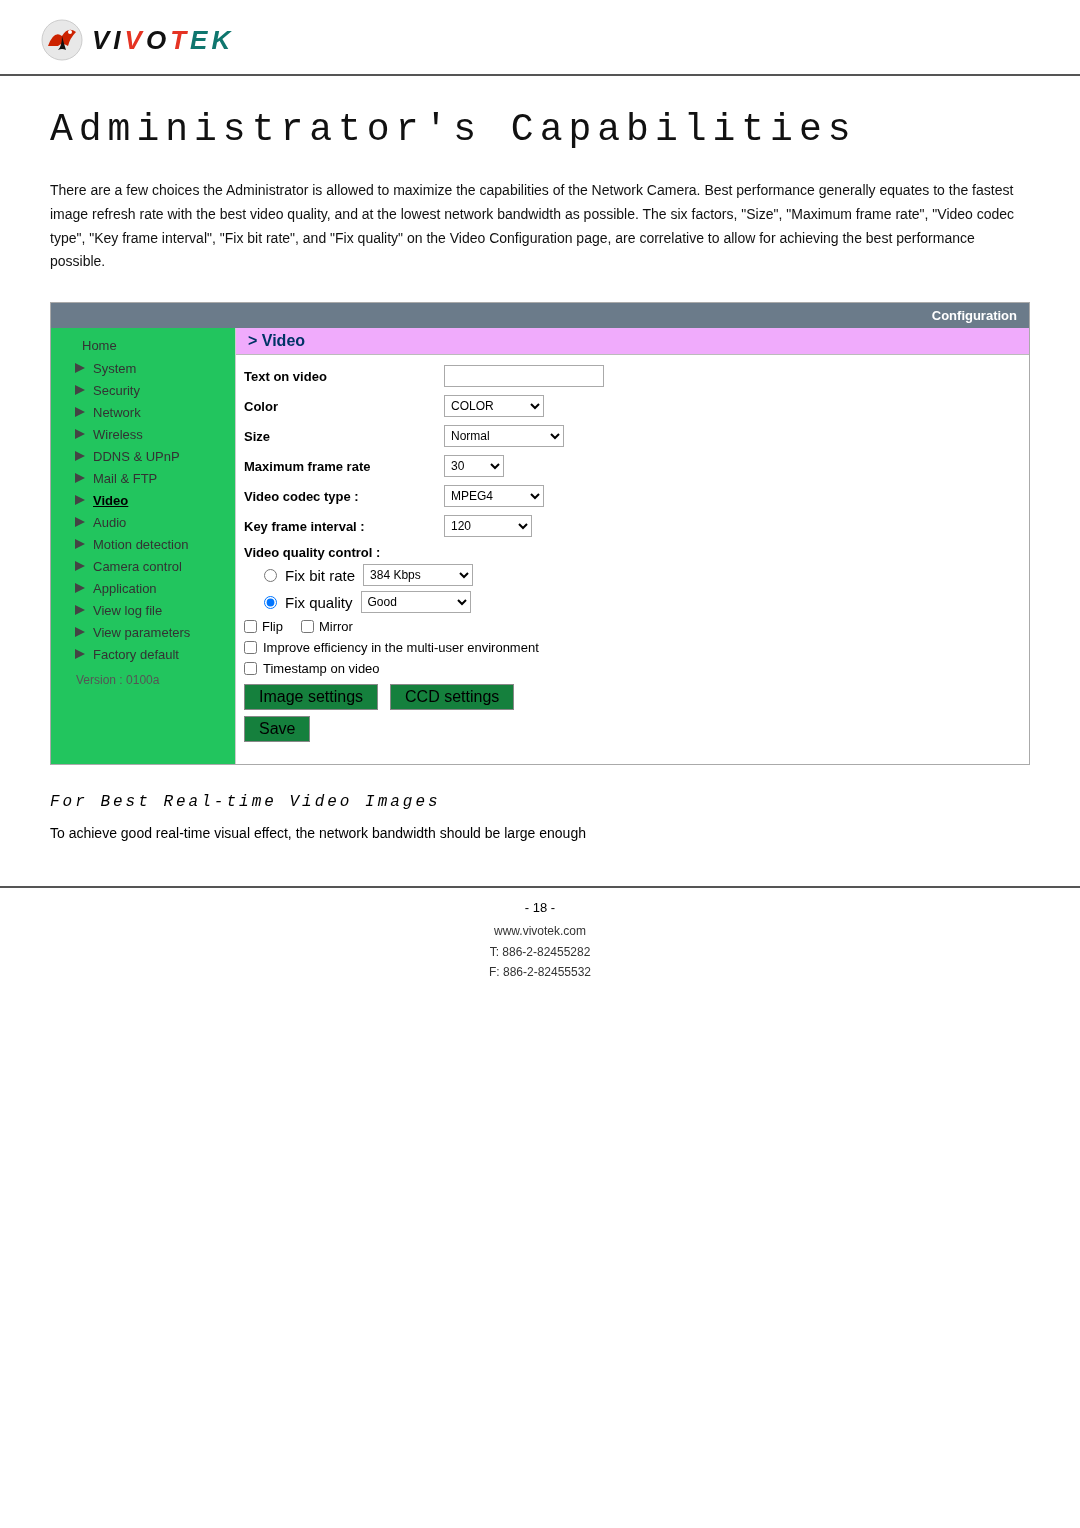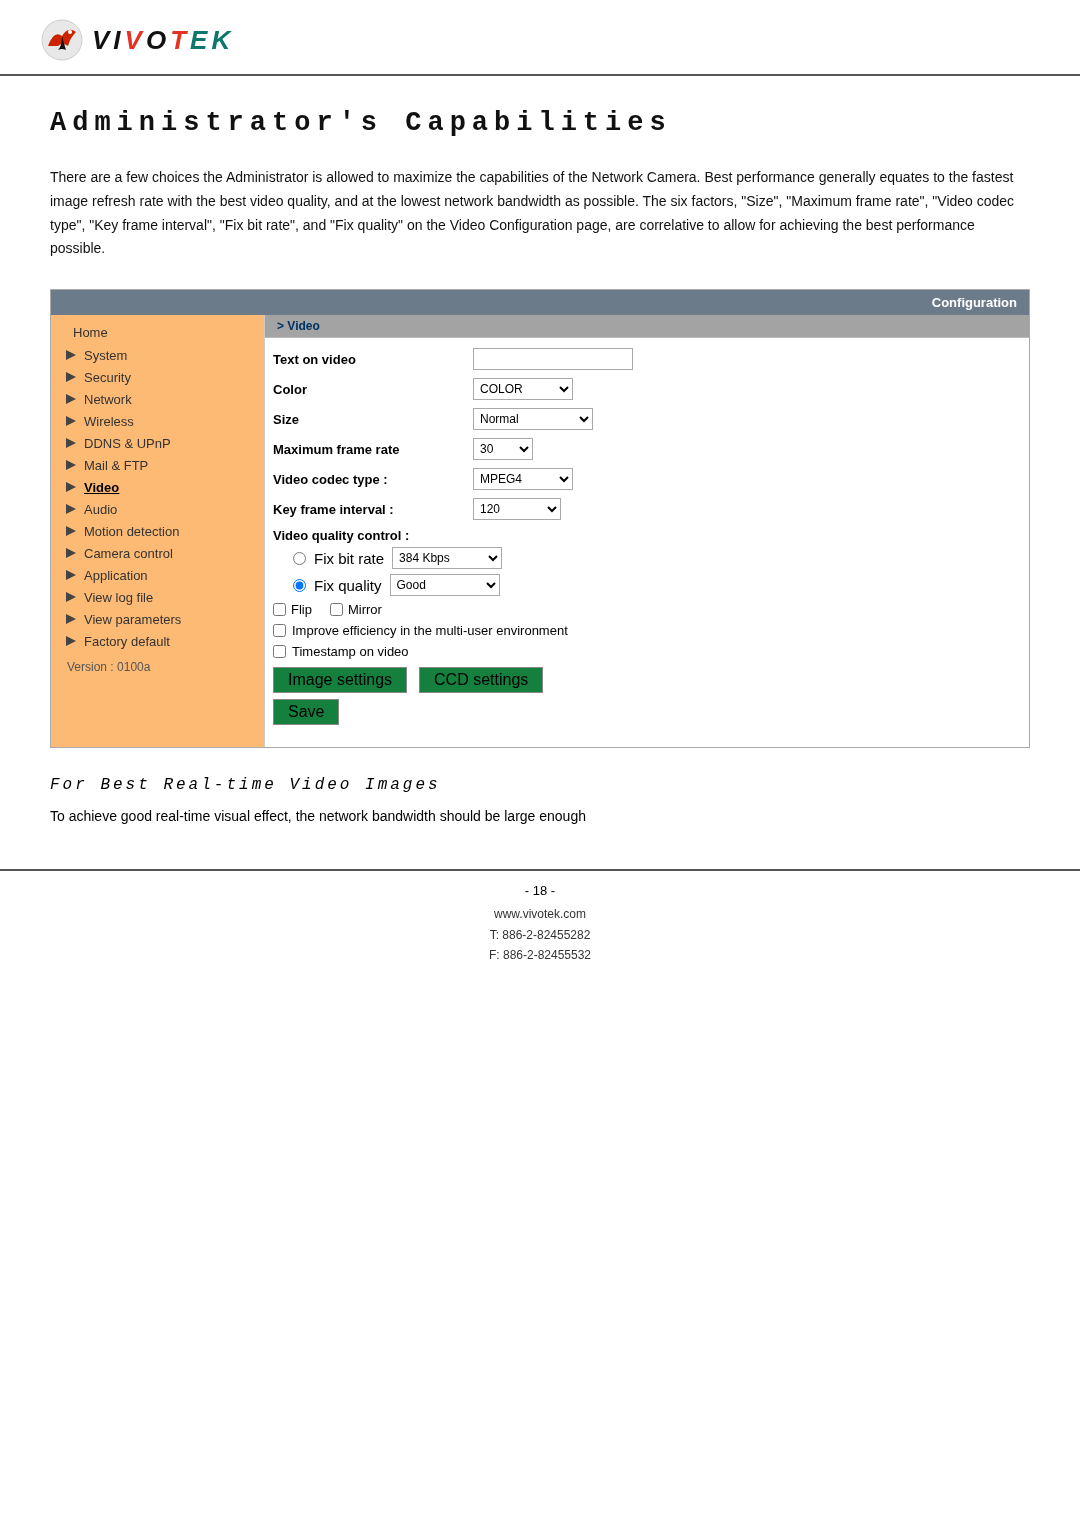--- a/index.html
+++ b/index.html
@@ -28,22 +28,22 @@
       height: 44px;
       margin-right: 8px;
     }
 
     
     .main-content {
       padding: 32px 50px 20px 50px;
     }
 
     .page-title {
-      font-size: 27px;
-      font-weight: bold;
+      font-size: 38px;
+      font-weight: normal;
       letter-spacing: 6px;
       color: #111;
       margin-bottom: 28px;
       font-family: "Courier New", monospace;
     }
 
     .section-title {
       font-size: 20px;
       font-weight: normal;
       letter-spacing: 4px;
@@ -76,24 +76,24 @@
       font-size: 13px;
       font-weight: bold;
     }
 
     .config-body {
       display: flex;
     }
 
     
     .sidebar {
-      width: 214px;
-      background: #fdba74;
+      width: 185px;
+      background: #22c55e;
       border-right: 1px solid #ccc;
-      padding: 6px 4px;
+      padding: 6px 13px;
       flex-shrink: 0;
     }
 
     .sidebar-home {
       padding: 4px 12px 4px 18px;
       font-size: 13px;
       color: #333;
       cursor: pointer;
     }
 
@@ -134,23 +134,23 @@
     }
 
     
     .form-area {
       flex: 1;
       padding: 0 0 12px 0;
       background: #fff;
     }
 
     .breadcrumb {
-      background: #a3a3a3;
+      background: #f0abfc;
       padding: 4px 12px;
-      font-size: 12px;
+      font-size: 16px;
       color: #003366;
       font-weight: bold;
       border-bottom: 1px solid #bbb;
     }
 
     .form-inner {
       padding: 10px 8px;
     }
 
     .form-row {

